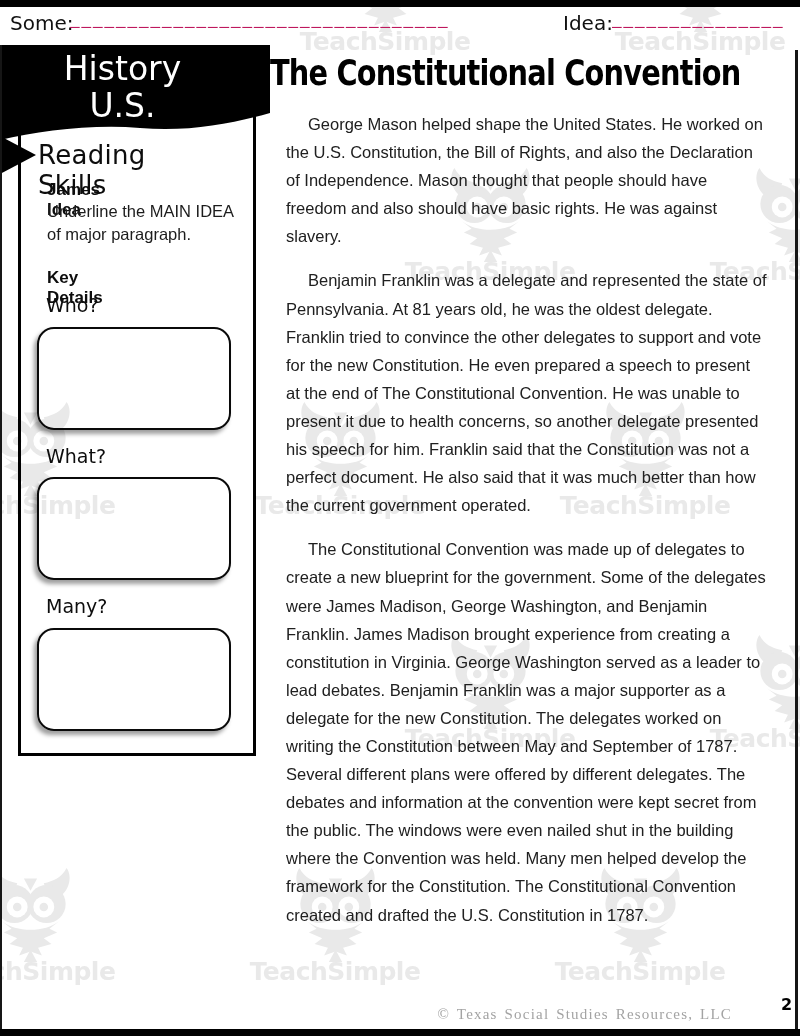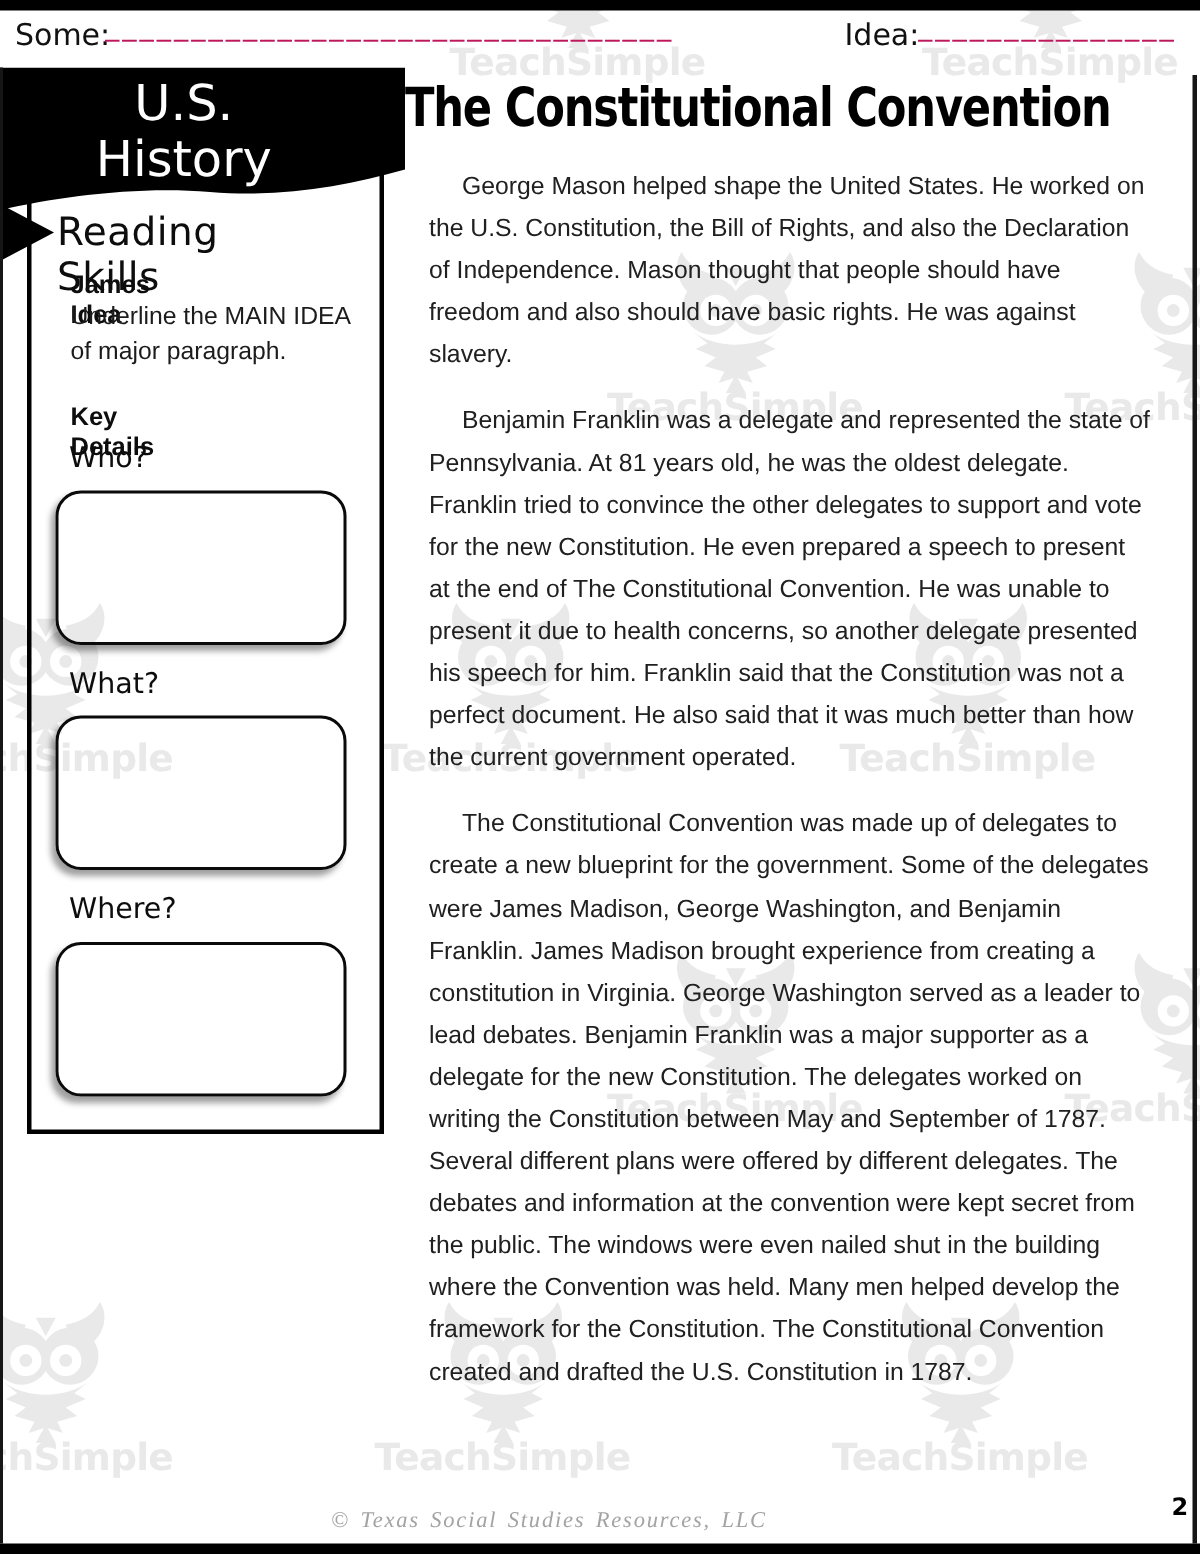--- a/index.html
+++ b/index.html
@@ -67,22 +67,22 @@
     font-size:36px;letter-spacing:-1px;white-space:nowrap;
     transform:scaleX(.80);transform-origin:left center;color:#000;
   }
   .article .body{margin-top:17px;}
   .article p{
     margin:16px;text-indent:22px;font-size:16.5px;line-height:28.1px;color:#202020;
   }
 
   
   .footer-copy{
-    position:absolute;left:0;top:1006px;width:732px;text-align:center;z-index:2;
-    font-family:"Liberation Serif",serif;font-style:italic;
+    position:absolute;left:0;top:1006px;width:732px;text-align:right;z-index:2;
+    font-family:"Liberation Serif",serif;
     font-size:15px;letter-spacing:1.2px;word-spacing:2px;color:#a3a3a3;
   }
   .page-num{
     position:absolute;left:781px;top:995px;z-index:5;
     font-family:"DejaVu Sans",sans-serif;font-weight:bold;font-size:16px;color:#000;
   }
 
   
   #watermark-layer{position:absolute;left:0;top:0;width:740px;height:1036px;z-index:1;pointer-events:none;}
   .wm-tile{
@@ -325,39 +325,39 @@
   <span class="hdr" id="date-label">Idea:</span>
   <span class="hdr writeline" id="date-line">_______________</span>
 
   <aside class="sidebar">
     <div class="panel"></div>
 
     <svg class="banner" viewBox="0 0 270 95" aria-hidden="true">
       <path d="M0,0 H270 V68 C230,79 188,87 140,83 C92,79 40,86 0,95 Z" fill="#000"></path>
     </svg>
     <div class="banner-text">
+      <div>History</div>
       <div>U.S.</div>
-      <div>History</div>
     </div>
     <svg class="pennant" viewBox="0 0 36 38" aria-hidden="true">
       <path d="M0,0 L36,19 L0,38 Z" fill="#000"></path>
     </svg>
 
     <div class="section-title">Reading Skills</div>
     <div class="sub-h" id="main-idea-h">James Idea</div>
     <div class="instruction">Underline the MAIN IDEA of major paragraph.</div>
     <div class="sub-h" id="key-details-h">Key Details</div>
 
     <div class="q-label" id="q-who">Who?</div>
     <div class="answer-box" id="box-who"></div>
 
     <div class="q-label" id="q-what">What?</div>
     <div class="answer-box" id="box-what"></div>
 
-    <div class="q-label" id="q-where">Where?</div>
+    <div class="q-label" id="q-where">Many?</div>
     <div class="answer-box" id="box-where"></div>
   </aside>
 
   <main class="article">
     <h1>The Constitutional Convention</h1>
     <div class="body">
       <p>George Mason helped shape the United States. He worked on the U.S. Constitution, the Bill of Rights, and also the Declaration of Independence. Mason thought that people should have freedom and also should have basic rights. He was against slavery.</p>
       <p>Benjamin Franklin was a delegate and represented the state of Pennsylvania. At 81 years old, he was the oldest delegate. Franklin tried to convince the other delegates to support and vote for the new Constitution. He even prepared a speech to present at the end of The Constitutional Convention. He was unable to present it due to health concerns, so another delegate presented his speech for him. Franklin said that the Constitution was not a perfect document. He also said that it was much better than how the current government operated.</p>
       <p>The Constitutional Convention was made up of delegates to create a new blueprint for the government. Some of the delegates were James Madison, George Washington, and Benjamin Franklin. James Madison brought experience from creating a constitution in Virginia. George Washington served as a leader to lead debates. Benjamin Franklin was a major supporter as a delegate for the new Constitution. The delegates worked on writing the Constitution between May and September of 1787. Several different plans were offered by different delegates. The debates and information at the convention were kept secret from the public. The windows were even nailed shut in the building where the Convention was held. Many men helped develop the framework for the Constitution. The Constitutional Convention created and drafted the U.S. Constitution in 1787.</p>
     </div>

